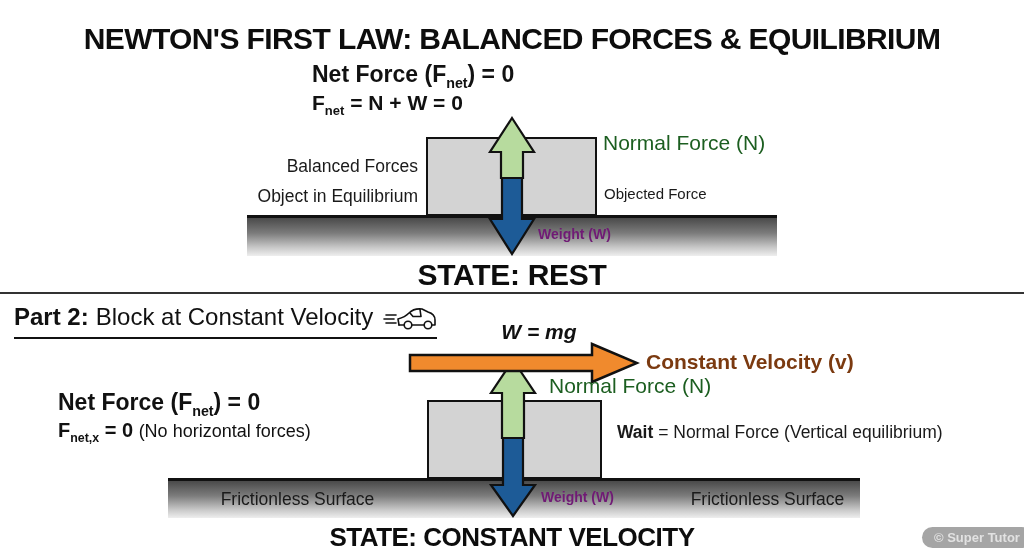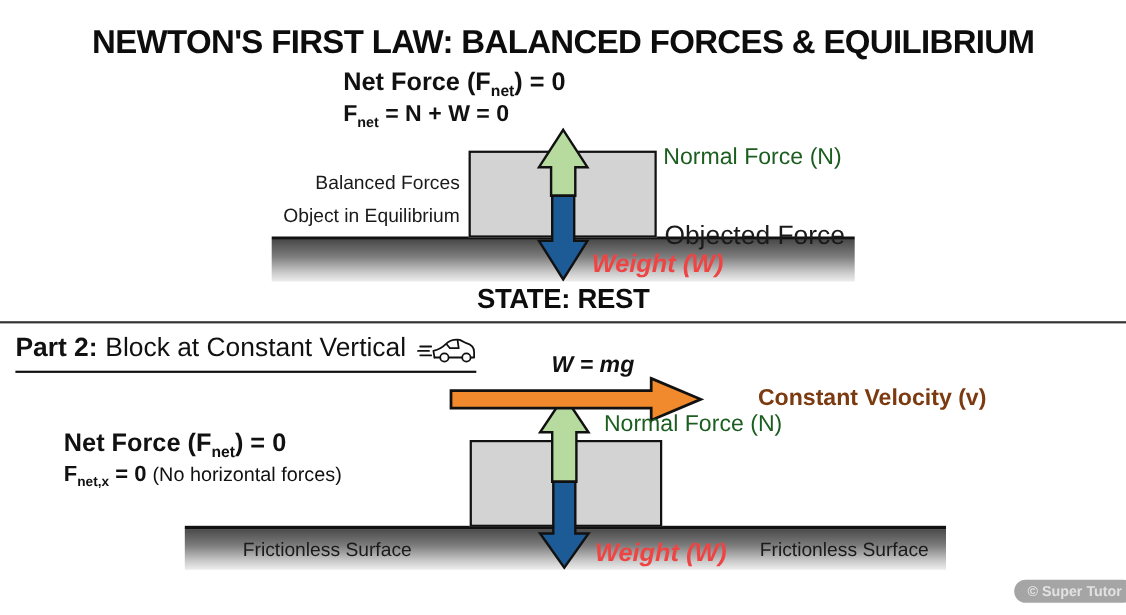--- a/index.html
+++ b/index.html
@@ -32,22 +32,22 @@
   .part-header svg { margin-left: 10px; }
 
   .netforce { width: 400px; text-align: left; }
   .nf-line1 { font-size: 23px; font-weight: 800; }
   .nf-line2 { font-size: 21px; font-weight: 800; margin-top: 0; }
   .nf-line2 .note { font-weight: 400; font-size: 18px; }
   sub { font-size: 0.62em; }
 
   .side-label { font-size: 17.5px; color: #1a1a1a; }
   .green-label { font-size: 21px; font-weight: 400; color: var(--normal_text_green, #1c5e20); }
-  .weight-label { font-size: 23px; font-weight: 700; color: #ef4444; font-style: italic; }
-  .state-label { font-size: 25px; font-weight: 800; letter-spacing: -0.3px; color: #0d0d0d; }
+  .weight-label { font-size: 14px; font-weight: 700; color: #701a75; }
+  .state-label { font-size: 30px; font-weight: 800; letter-spacing: -0.3px; color: #0d0d0d; }
 
   .block {
     background: var(--block_gray, #d3d3d3);
     border: 2.5px solid #111;
     z-index: 1;
   }
   .surface {
     border-top: 3px solid #111;
     background: linear-gradient(180deg, var(--surface_dark, #4a4a4a) 0%, #7c7c7c 40%, #c9c9c9 78%, var(--surface_light, #eeeeee) 100%);
     z-index: 0;
@@ -94,32 +94,32 @@
 
   <svg class="abs z2" style="left:486px; top:116px;" width="52" height="140" viewBox="0 0 52 140">
     <polygon class="green-arrow" points="26,2 48,36 37,36 37,62 15,62 15,36 4,36"></polygon>
     <polygon class="blue-arrow" points="16,62 36,62 36,103 48,103 26,138 4,103 16,103"></polygon>
   </svg>
 
   <div class="abs side-label" style="right:606px; top:186px;">Object in Equilibrium</div>
   <div class="abs side-label" style="right:606px; top:156px;">Balanced Forces</div>
 
   <div class="abs green-label" style="left:603px; top:131px;">Normal Force (N)</div>
-  <div class="abs side-label" style="left:604px; top:201px; font-size:24px;">Objected Force</div>
+  <div class="abs side-label" style="left:604px; top:185px; font-size:15px;">Objected Force</div>
 
   <div class="abs weight-label z2" style="left:538px; top:226px;">Weight (W)</div>
 
   <div class="abs state-label center" style="left:312px; top:258px; width:400px;">STATE: REST</div>
 
   <div class="abs divider"></div>
 
   <div class="abs" style="left:14px; top:302px;">
     <div class="part-header">
       <span class="hb">Part 2:</span>
-      <span class="hr">Block at Constant Vertical</span>
+      <span class="hr">Block at Constant Velocity</span>
       <svg width="54" height="30" viewBox="0 0 54 30" class="outline-icon">
         <line x1="3" y1="13" x2="13" y2="13"></line>
         <line x1="1" y1="17" x2="11" y2="17"></line>
         <line x1="3" y1="21" x2="13" y2="21"></line>
         <path d="M16 23 L15 17 Q22 15 26 11 Q31 6 39 7 L45 10 Q52 12 52 18 L52 23 L49 23"></path>
         <path d="M16 23 L21 23 M29 23 L41 23"></path>
         <path d="M27 11 L30 14.5 L38 14.5 L37 7.5"></path>
         <circle cx="25" cy="23" r="3.8"></circle>
         <circle cx="45" cy="23" r="3.8"></circle>
       </svg>
@@ -133,34 +133,38 @@
 
   <svg class="abs z2" style="left:487px; top:358px;" width="52" height="160" viewBox="0 0 52 160">
     <polygon class="green-arrow" points="26,2 48,35 37,35 37,80 15,80 15,35 4,35"></polygon>
     <polygon class="blue-arrow" points="16,80 36,80 36,127 48,127 26,158 4,127 16,127"></polygon>
   </svg>
 
   <svg class="abs z3" style="left:408px; top:342px;" width="232" height="42" viewBox="0 0 232 42">
     <polygon class="orange-arrow" points="2,13 184,13 184,2 229,21 184,40 184,29 2,29"></polygon>
   </svg>
 
-  <div class="abs velocity-label z4" style="left:646px; top:350px;margin-left:43px;">Constant Velocity (v)</div>
+  <div class="abs velocity-label z4" style="left:646px; top:350px;">Constant Velocity (v)</div>
   <div class="abs green-label z4" style="left:549px; top:374px;">Normal Force (N)</div>
 
   <div class="abs netforce" style="left:58px; top:389px;">
     <div class="nf-line1">
       <span>Net Force (F</span><sub>net</sub><span>) = 0</span>
     </div>
     <div class="nf-line2" style="font-size:20px;">
       <span>F</span><sub>net,x</sub><span> = 0 </span><span class="note">(No horizontal forces)</span>
     </div>
   </div>
 
+  <div class="abs side-label wait-label" style="left:617px; top:422px;">
+    <span class="wb">Wait</span><span> = Normal Force (Vertical equilibrium)</span>
+  </div>
 
   <div class="abs side-label center z2" style="left:205px; top:489px; width:185px;">Frictionless Surface</div>
   <div class="abs side-label center z2" style="left:675px; top:489px; width:185px;">Frictionless Surface</div>
 
   <div class="abs weight-label z4" style="left:541px; top:489px;">Weight (W)</div>
 
+  <div class="abs state-label center" style="left:302px; top:522px; width:420px; font-size:26px; letter-spacing:-0.5px;">STATE: CONSTANT VELOCITY</div>
 
   <div id="watermark" class="abs" style="left:922px; top:527px;">© Super Tutor</div>
 
 </div>
 
 </body></html>

